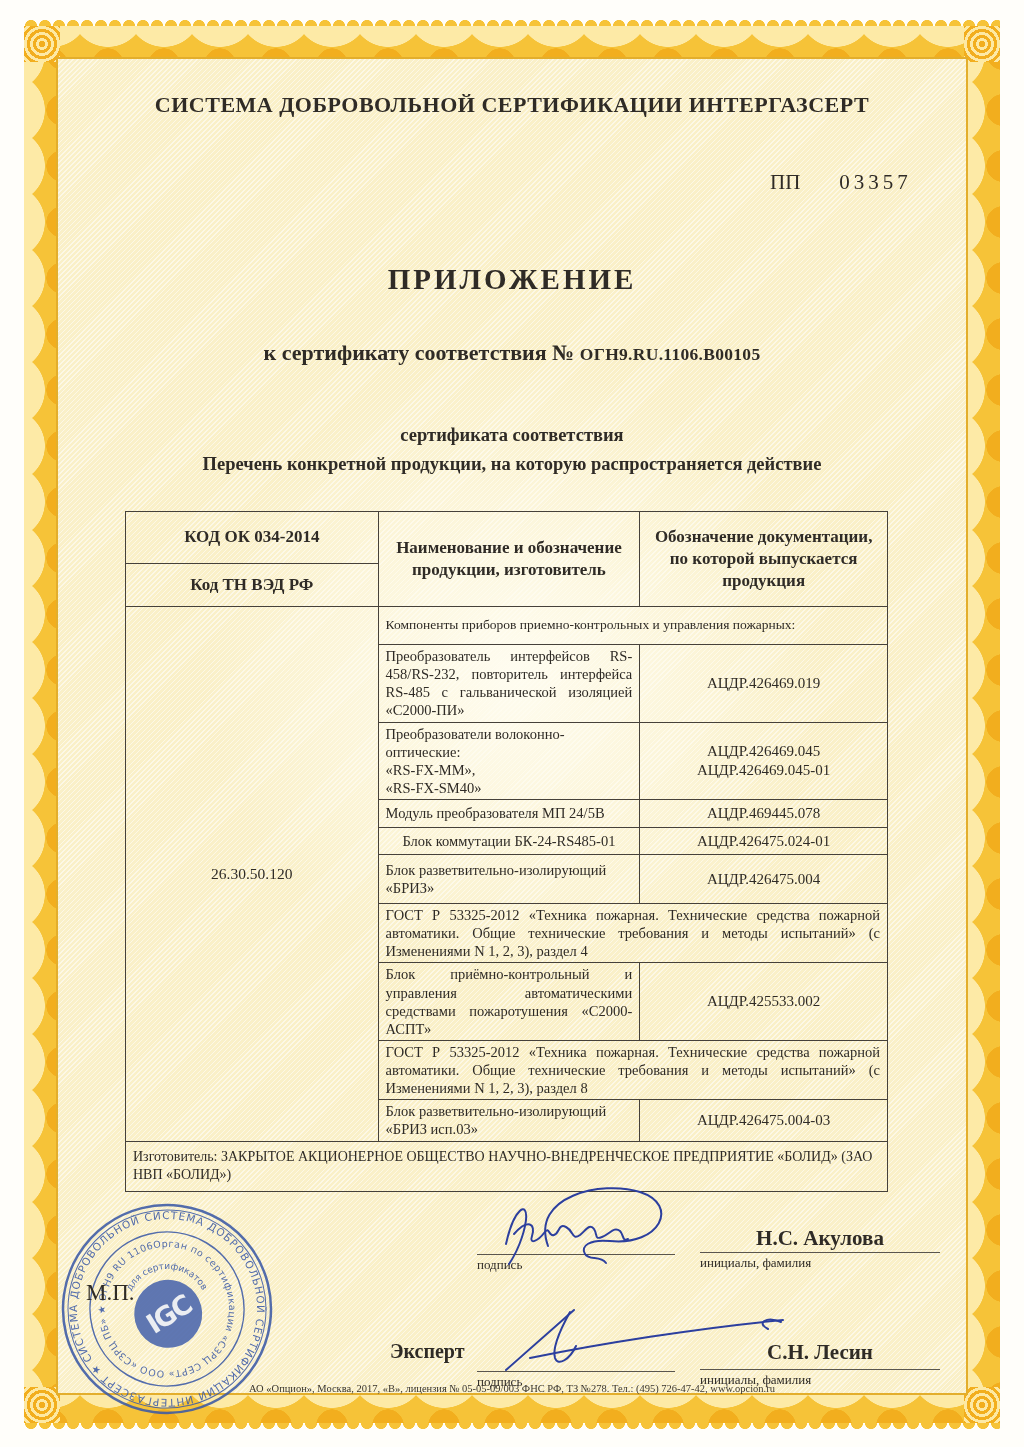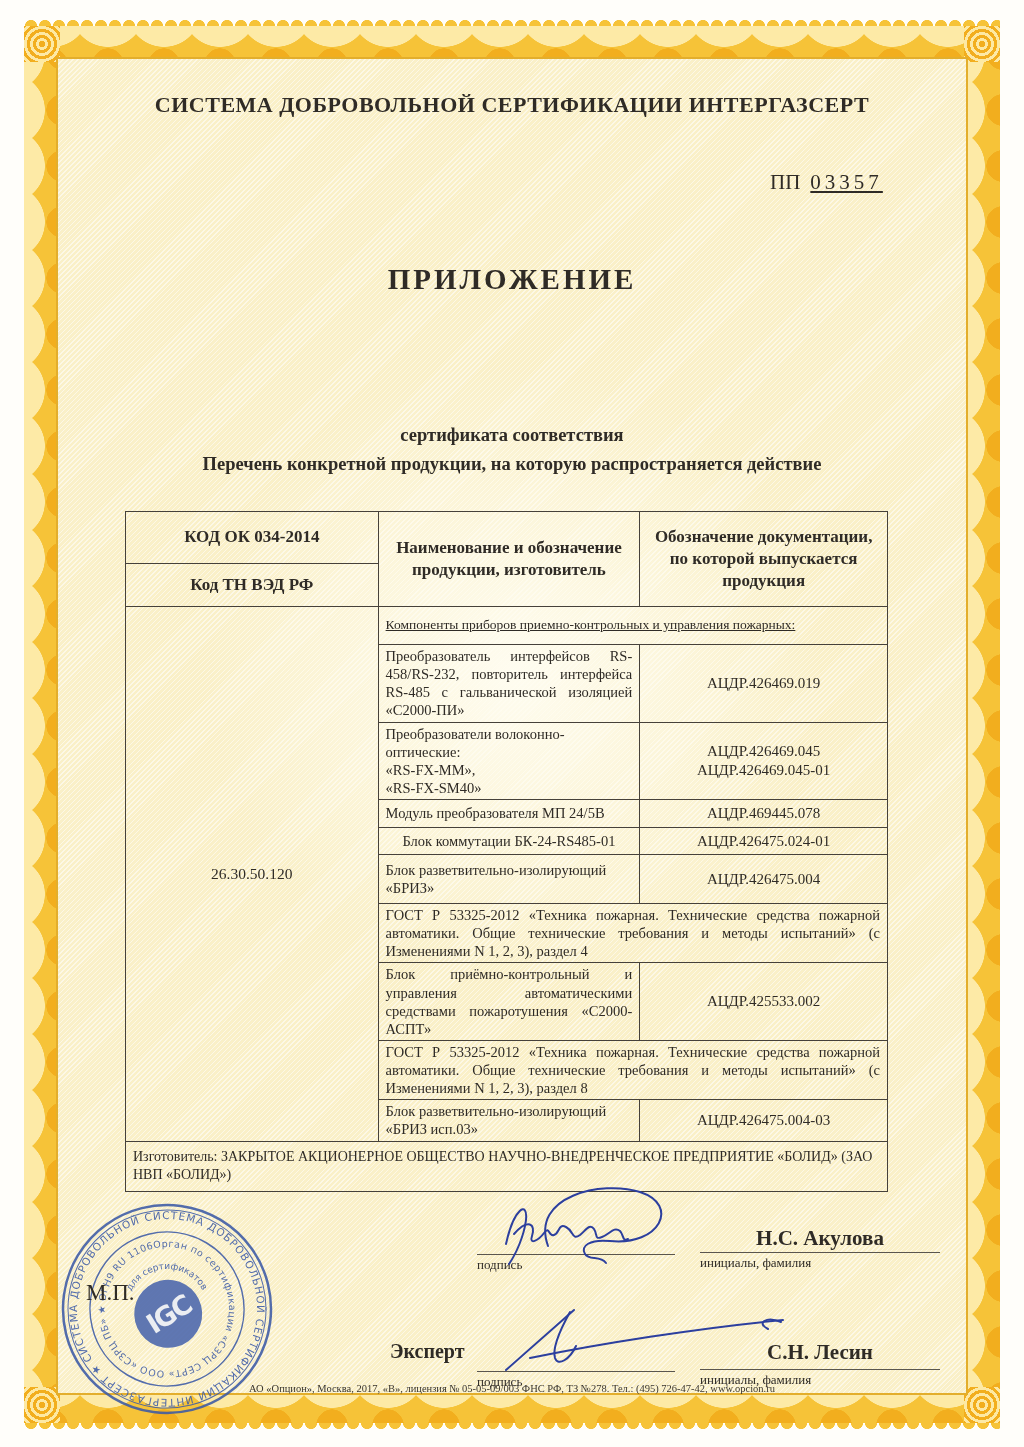--- a/index.html
+++ b/index.html
@@ -33,36 +33,36 @@
     border:2px solid #e3ae2c;background-color:#faf0c8;
     background-image:
       radial-gradient(circle 430px at 50% 46%, rgba(255,253,242,0.95), rgba(255,253,242,0) 72%),
       repeating-linear-gradient(135deg, rgba(255,255,255,0.55) 0 1px, rgba(255,255,255,0) 1px 3.5px);}
 
   .abs{position:absolute;}
   .ctr{left:0;width:1024px;text-align:center;}
 
   #system-title{top:92px;font-size:22px;font-weight:bold;letter-spacing:0.5px;}
   #form-code{top:170px;left:770px;font-size:21px;}
-  #form-code .num{margin-left:10px;letter-spacing:4px;text-decoration:underline;}
+  #form-code .num{margin-left:39px;letter-spacing:4px;}
   #doc-title{top:263px;font-size:29px;font-weight:bold;letter-spacing:3px;}
   #cert-line{top:340px;font-size:22px;font-weight:bold;}
   #cert-line .cert-no{font-size:17.5px;letter-spacing:0.3px;}
   #descr{top:421px;font-size:18.5px;font-weight:bold;line-height:29px;}
 
   
   #products-table{position:absolute;left:125px;top:511px;width:763px;border-collapse:collapse;
     font-size:14.5px;line-height:1.25;}
   #products-table th,#products-table td{border:1px solid #46413a;padding:2px 7px;vertical-align:middle;}
   #products-table th{font-size:17px;font-weight:bold;text-align:center;line-height:1.3;padding:4px 6px;}
   td.code-cell{text-align:center;font-size:15.5px;vertical-align:middle;}
   td.name-cell{text-align:justify;vertical-align:top;padding-top:3px;}
   td.doc-cell{text-align:center;font-size:15px;}
   td.span-cell{vertical-align:top;}
-  td.cat-cell{font-size:13.5px;padding-top:4px;text-decoration:underline;}
+  td.cat-cell{font-size:13.5px;padding-top:4px;}
   td.gost-cell{text-align:justify;font-size:14.5px;padding-top:4px;}
   td.mfr-cell{font-size:14px;line-height:1.3;padding:5px 7px;vertical-align:top;}
   .pre{white-space:pre-line;}
 
   
   .role{font-size:20px;font-weight:bold;}
   #role-head{left:95px;top:1226px;}
   #role-expert{left:390px;top:1340px;}
   .sig-line{position:absolute;border-bottom:1.5px solid #5a564e;height:0;}
   #line-sign-1{left:477px;top:1254px;width:198px;}
@@ -101,20 +101,24 @@
   <div class="edge" style="top:20px"></div>
   <div class="edge" style="top:1423px;transform:scaleY(-1)"></div>
 
   <div id="panel"></div>
 
   <div class="abs ctr" id="system-title">СИСТЕМА ДОБРОВОЛЬНОЙ СЕРТИФИКАЦИИ ИНТЕРГАЗСЕРТ</div>
   <div class="abs" id="form-code">
     <span>ПП</span><span class="num">03357</span>
   </div>
   <div class="abs ctr" id="doc-title">ПРИЛОЖЕНИЕ</div>
+  <div class="abs ctr" id="cert-line">
+    <span>к сертификату соответствия №</span>
+    <span class="cert-no">ОГН9.RU.1106.B00105</span>
+  </div>
   <div class="abs ctr" id="descr">
     <div>сертификата соответствия</div>
     <div>Перечень конкретной продукции, на которую распространяется действие</div>
   </div>
 
   <table id="products-table">
     <colgroup>
         <col style="width:253px">
         <col style="width:262px">
         <col style="width:248px">

